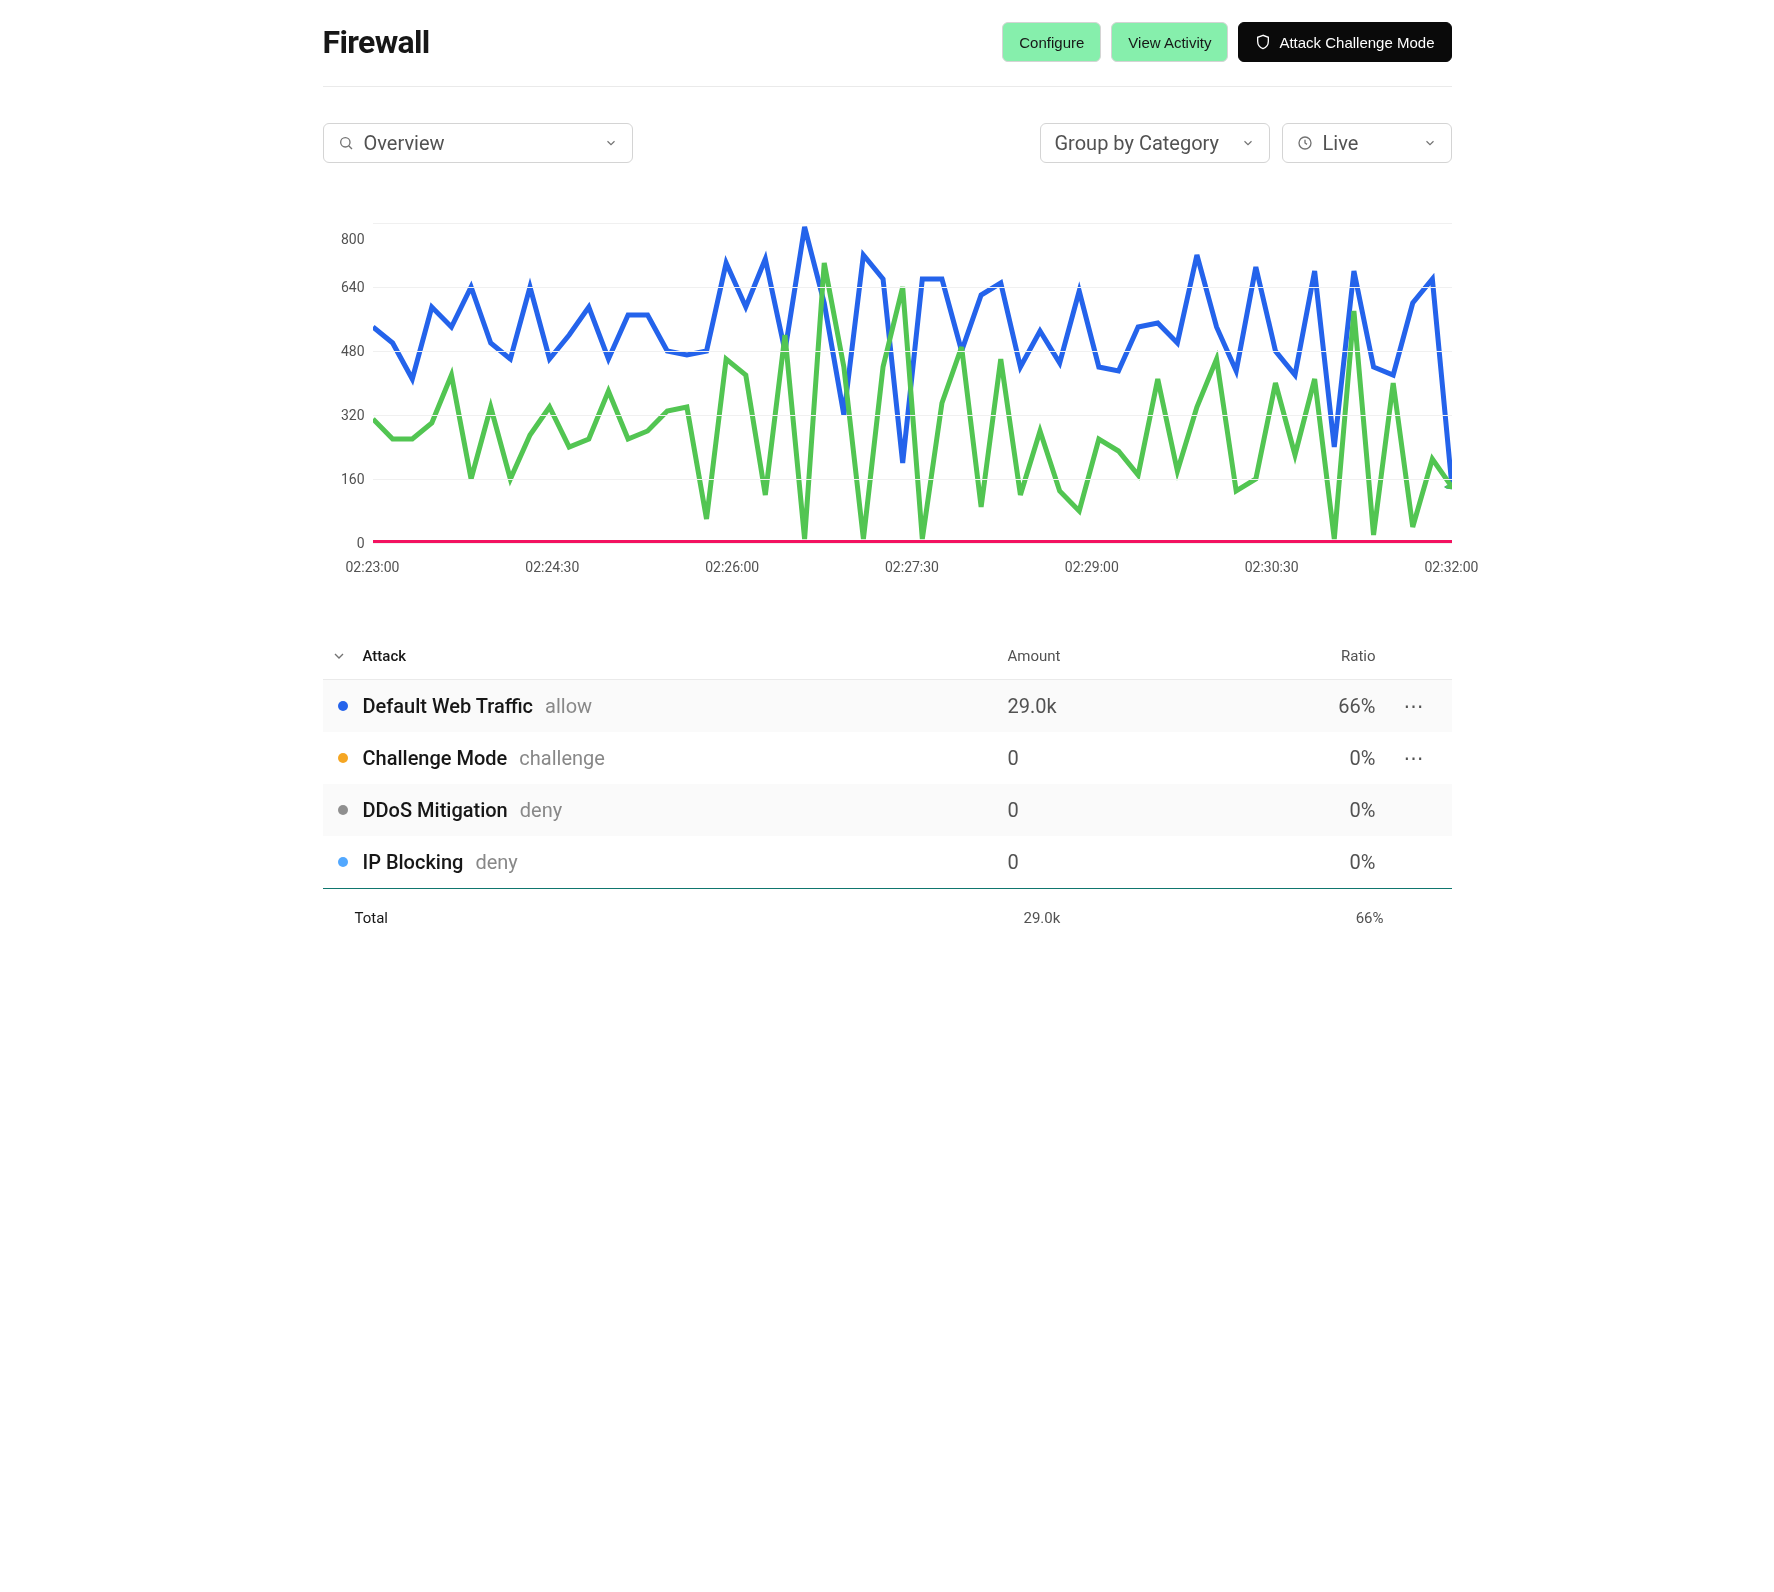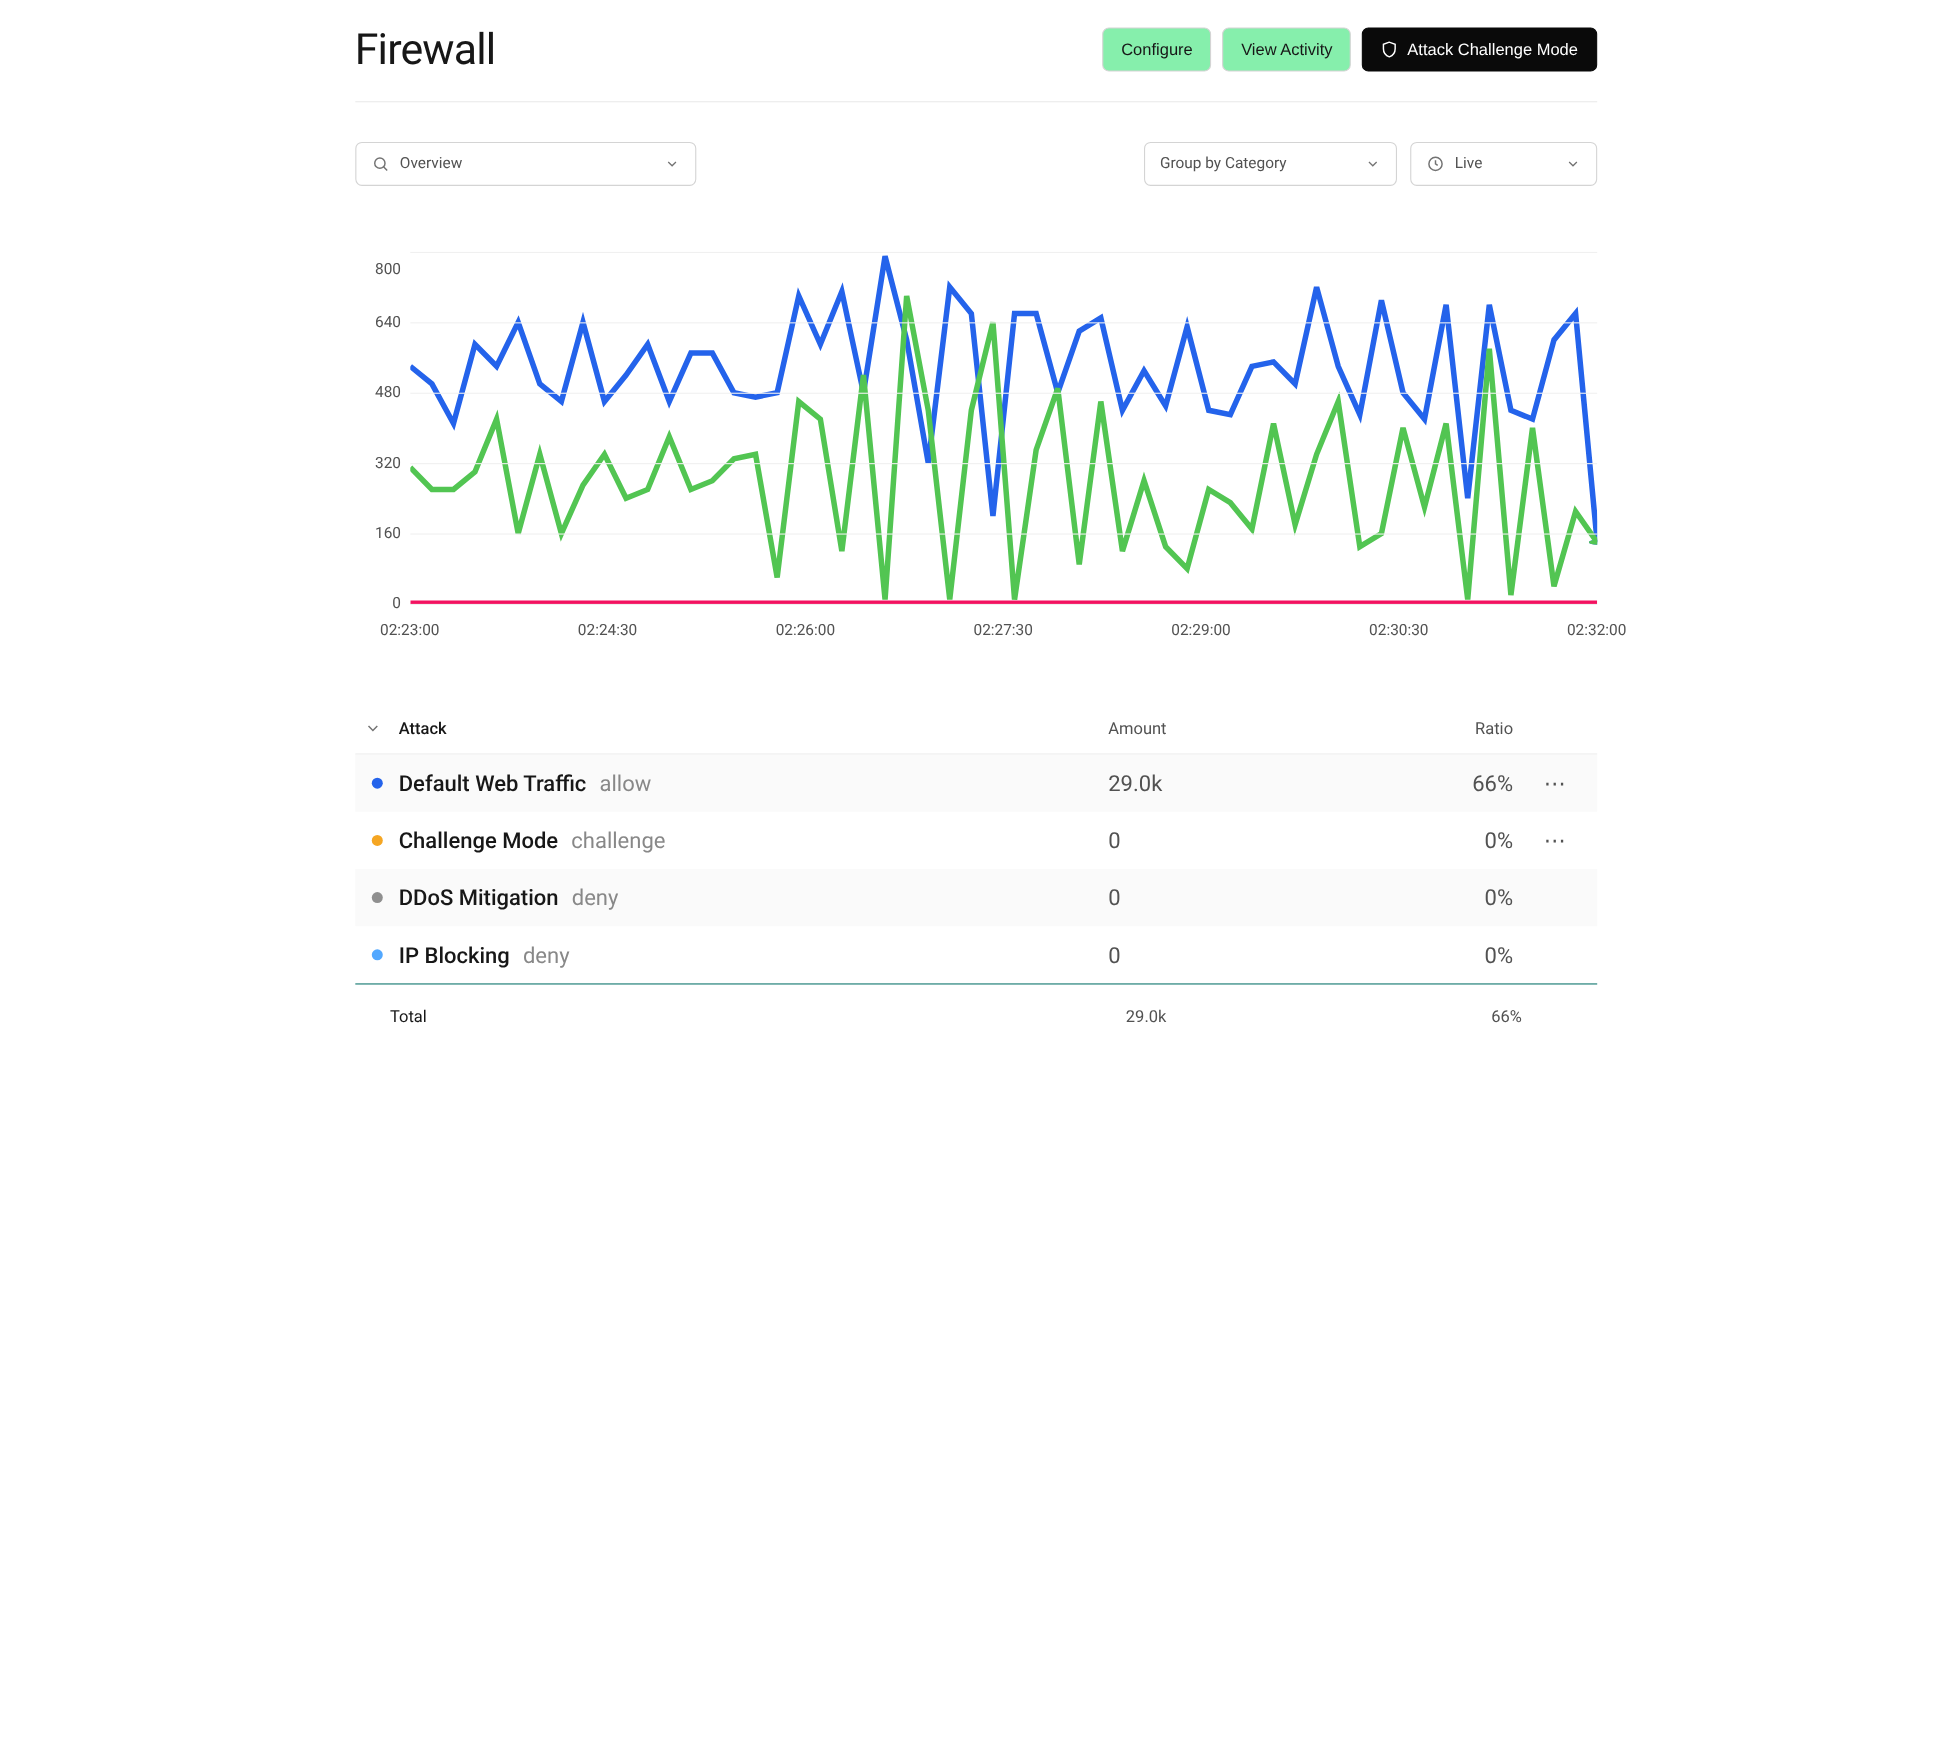--- a/index.html
+++ b/index.html
@@ -15,22 +15,22 @@
     padding: 0 12px 30px 12px;
   }
   .header {
     display: flex;
     align-items: center;
     justify-content: space-between;
     padding: 22px 0 24px 0;
     border-bottom: 1px solid #eaeaea;
   }
   .title {
-    font-size: 39px;
-    font-weight: 400;
+    font-size: 32px;
+    font-weight: 700;
     letter-spacing: -0.02em;
   }
   .header-actions {
     display: flex;
     gap: 10px;
   }
   .btn {
     display: inline-flex;
     align-items: center;
     gap: 8px;
@@ -64,21 +64,21 @@
     padding: 0 14px;
     border: 1px solid #d4d4d4;
     border-radius: 6px;
     min-width: 170px;
     justify-content: space-between;
     cursor: pointer;
     color: #171717;
     background: #fff;
   }
   .select .left { display:flex; align-items:center; gap:10px; }
-  .select .label { font-size: 14px; color:#525252; }
+  .select .label { font-size: 20px; color:#525252; }
   .select.overview { width: 310px; }
   .chevron svg, .search-icon svg, .clock-icon svg, .expand-icon svg { display:block; }
   .icon-muted { color:#737373; }
 
   .chart-area {
     margin-top: 60px;
     position: relative;
     height: 360px;
     display: flex;
   }

